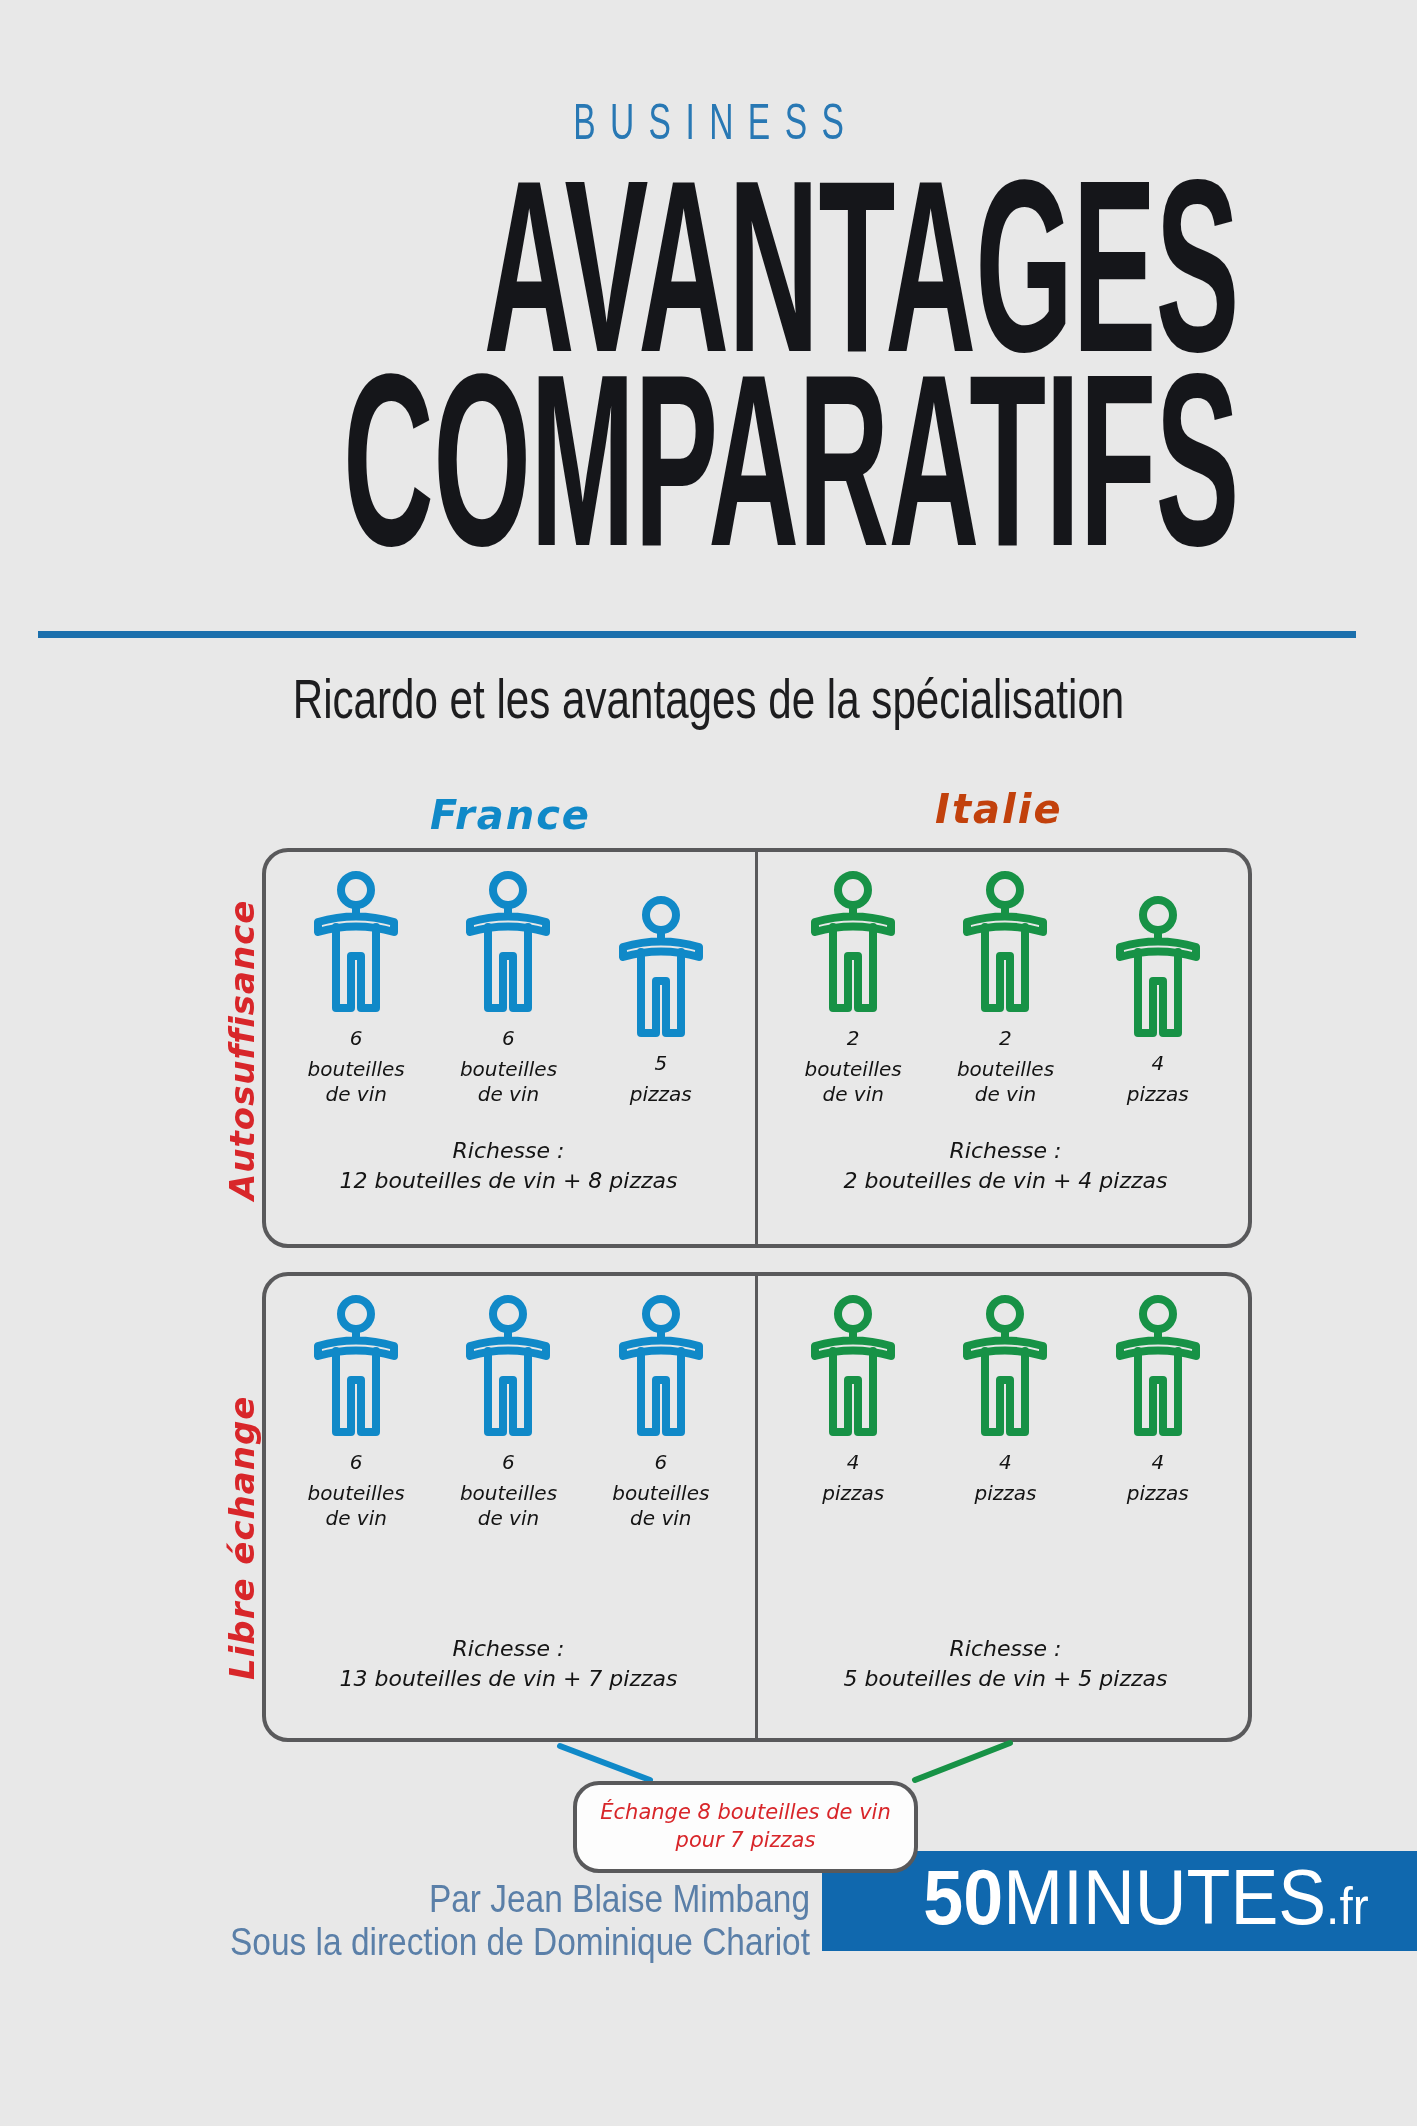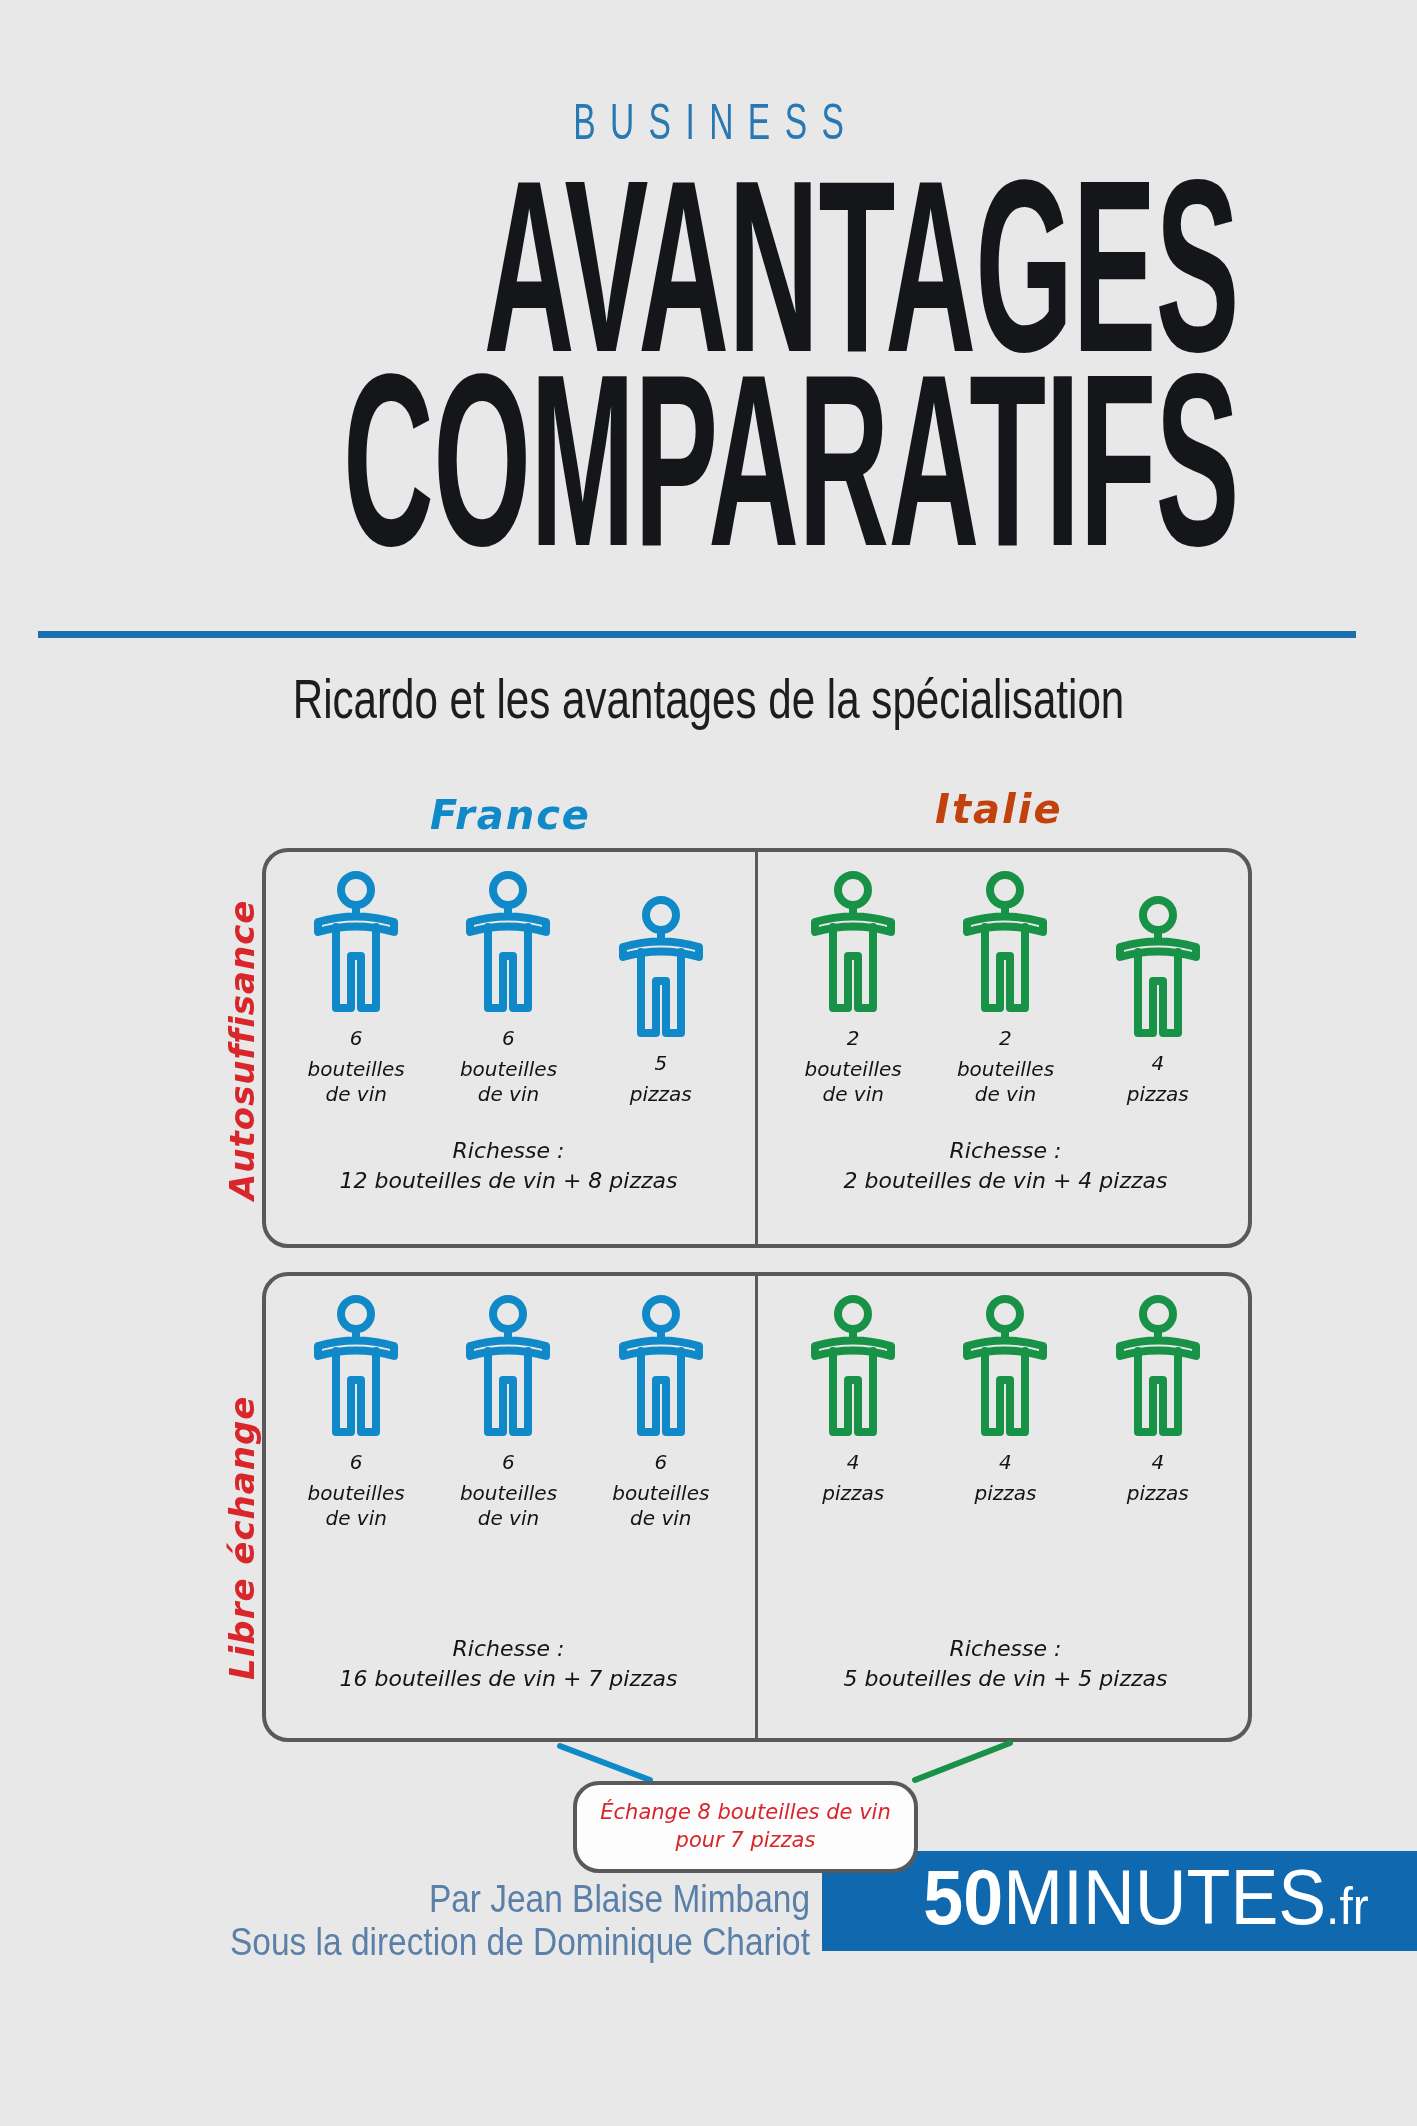--- a/index.html
+++ b/index.html
@@ -401,21 +401,21 @@
                 <path d="M26 57 L26 138 L41 138 L41 86 L51 86 L51 138 L66 138 L66 57"></path>
               </g>
             </svg>
             <div class="fig-caption">6</div>
             <div class="fig-caption">bouteilles
 de vin</div>
           </div>
         </div>
         <div class="richesse">
           <div class="r-title">Richesse :</div>
-          <div class="r-value">16 bouteilles de vin + 7 pizzas</div>
+          <div class="r-value">13 bouteilles de vin + 7 pizzas</div>
         </div>
       </div>
 
       <div class="cell br">
         <div class="figs">
           <div class="fig-col">
             <svg width="92" height="150" viewBox="0 0 92 150">
               <g fill="none" stroke="#179246" stroke-width="8" stroke-linejoin="round" stroke-linecap="round">
                 <circle cx="46" cy="20" r="15"></circle>
                 <path d="M46 35 L46 44 M8 52 Q46 41 84 52 L84 62 Q46 51 8 62 Z"></path>

